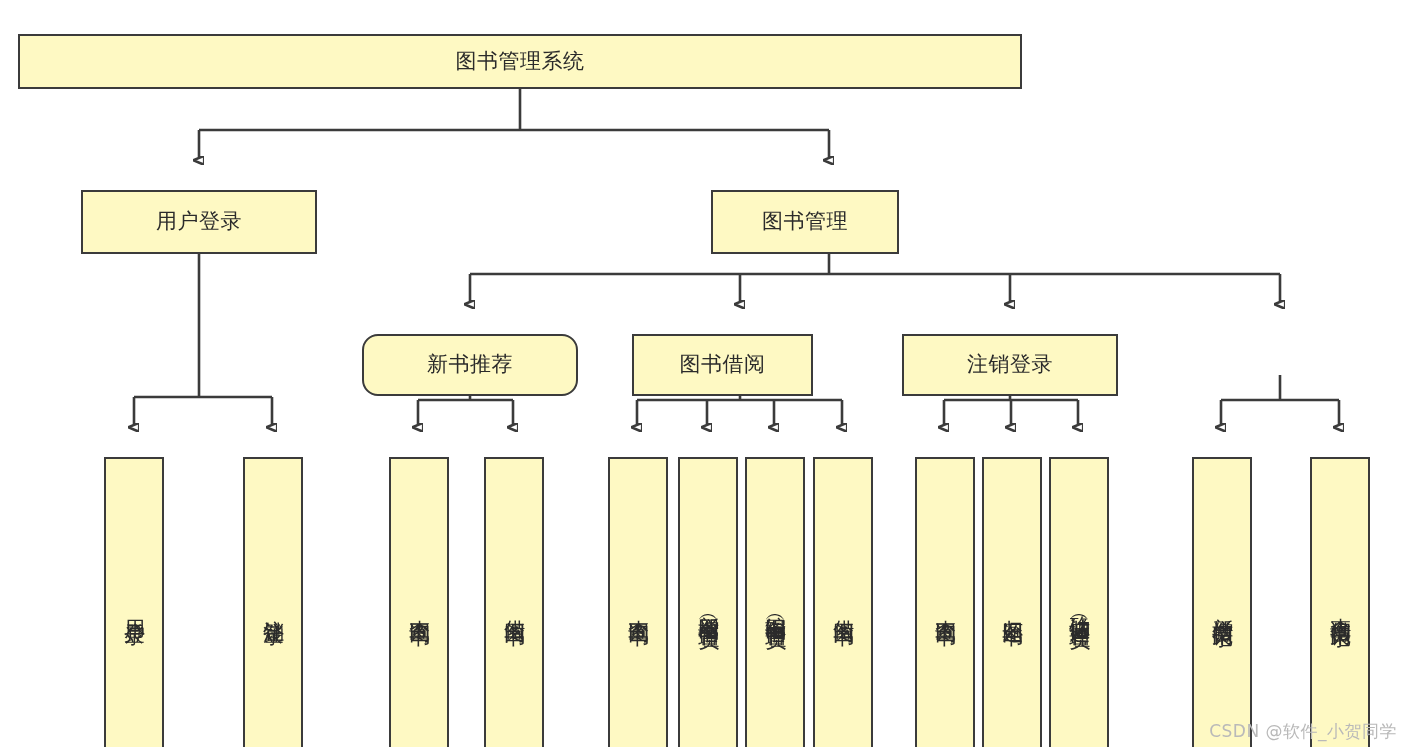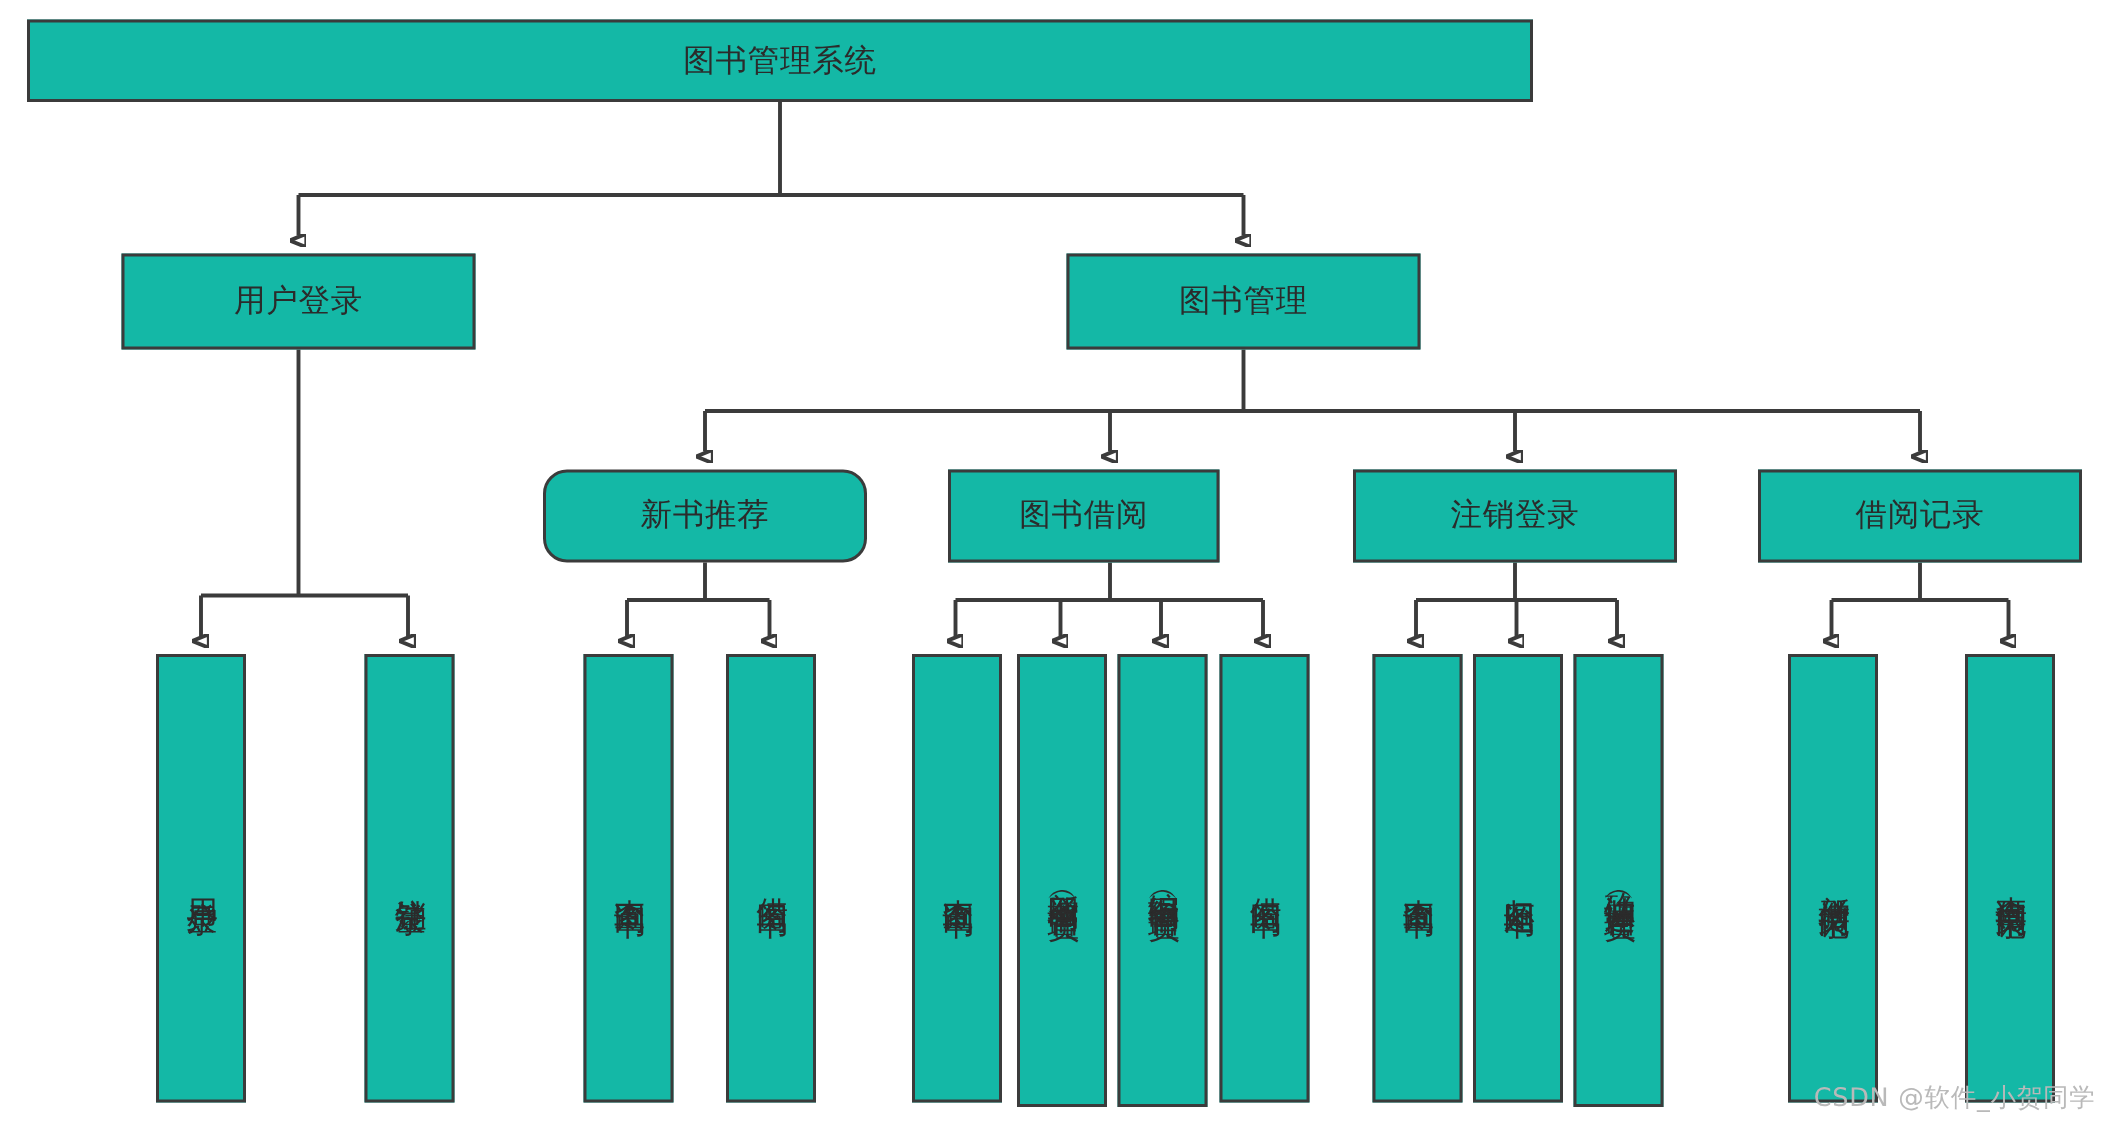--- a/index.html
+++ b/index.html
@@ -10,28 +10,29 @@
   #canvas{
     position:relative;
     width:1405px;
     height:747px;
     background:#ffffff;
     overflow:hidden;
   }
   .node{
     position:absolute;
     box-sizing:border-box;
-    background:#14b8a6;
+    background:#fef9c3;
     border:2px solid #3b3b3b;
     display:flex;
     align-items:center;
     justify-content:center;
     color:#2b2b2b;
     line-height:1.12;
     text-align:center;
+    margin-top:21px;
   }
   .node.h{
     font-size:21px;
     letter-spacing:0.5px;
   }
   .node.v{
     font-size:21px;
     writing-mode:vertical-rl;
     text-orientation:upright;
     letter-spacing:2px;
@@ -125,35 +126,32 @@
     <line x1="1339" y1="400" x2="1339" y2="424" marker-end="url(#arrow)"></line>
   </svg>
 
   <div class="node h" style="left:18px;top:13px;width:1004px;height:55px;">
     <span class="txt">图书管理系统</span>
   </div>
 
   <div class="node h" style="left:81px;top:169px;width:236px;height:64px;">
     <span class="txt">用户登录</span>
   </div>
-  <div class="node h" style="left:711px;top:169px;width:236px;height:64px;">
+  <div class="node h" style="left:711px;top:169px;width:188px;height:64px;">
     <span class="txt">图书管理</span>
   </div>
 
   <div class="node h" style="left:362px;top:313px;width:216px;height:62px;border-radius:16px;">
     <span class="txt">新书推荐</span>
   </div>
   <div class="node h" style="left:632px;top:313px;width:181px;height:62px;">
     <span class="txt">图书借阅</span>
   </div>
   <div class="node h" style="left:902px;top:313px;width:216px;height:62px;">
     <span class="txt">注销登录</span>
-  </div>
-  <div class="node h" style="left:1172px;top:313px;width:216px;height:62px;">
-    <span class="txt">借阅记录</span>
   </div>
 
   <div class="node v" style="left:104px;top:436px;width:60px;height:299px;">
     <span class="txt">用户登录</span>
   </div>
   <div class="node v" style="left:243px;top:436px;width:60px;height:299px;">
     <span class="txt">注销登录</span>
   </div>
 
   <div class="node v" style="left:389px;top:436px;width:60px;height:299px;">

